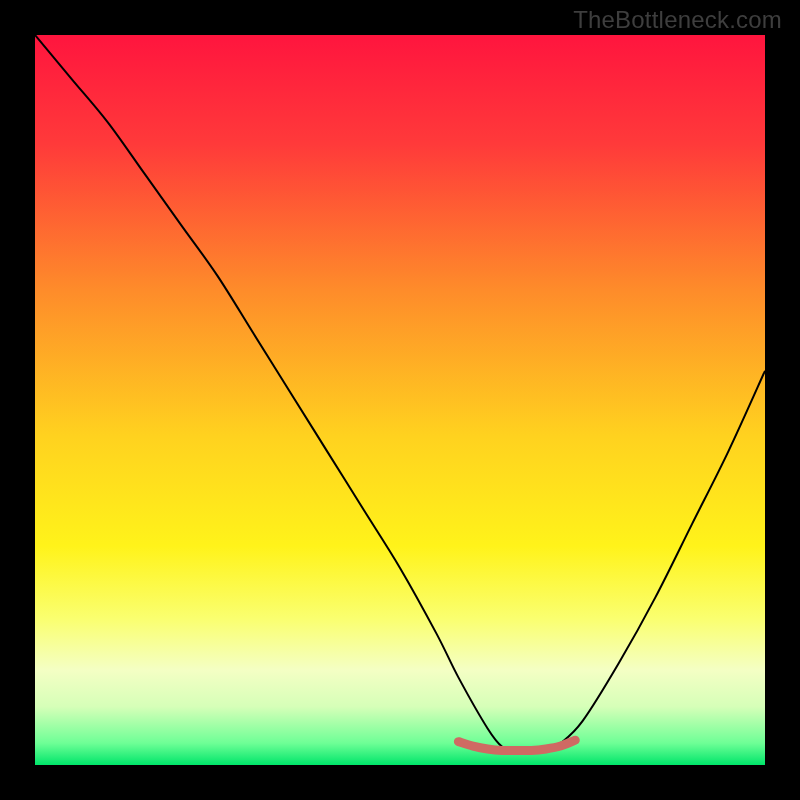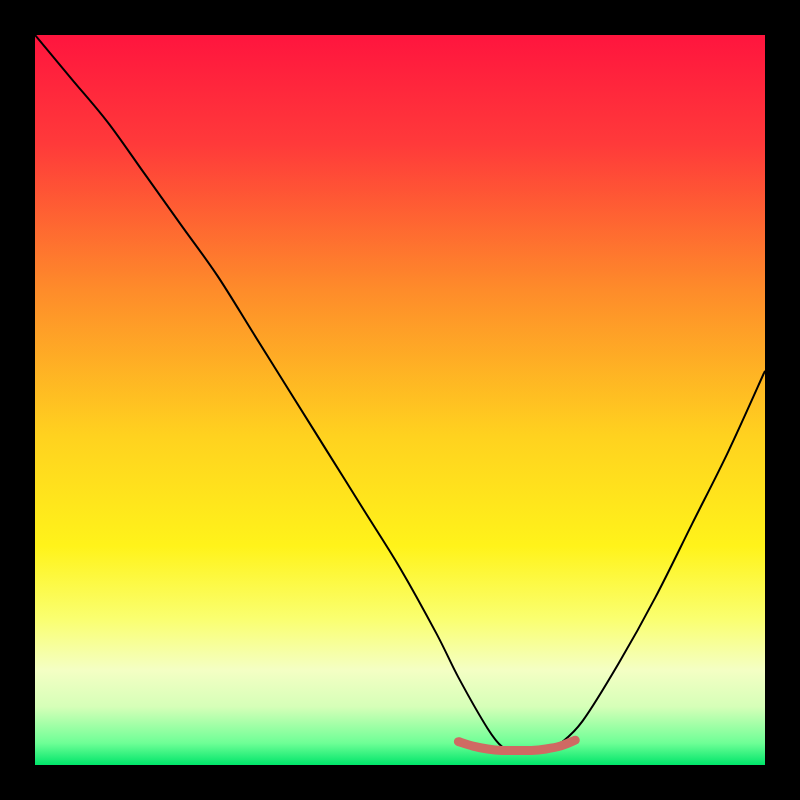--- a/index.html
+++ b/index.html
@@ -35,20 +35,21 @@
     letter-spacing: 0.2px;
     z-index: 20;
     user-select: none;
   }
   svg { display: block; }
 </style>
 </head>
 <body>
 
 <div class="outer">
+  <div class="watermark">TheBottleneck.com</div>
 
   <div class="plot-area">
     <svg id="chart-svg" width="730" height="730" viewBox="0 0 730 730" preserveAspectRatio="none">
       <defs>
         <linearGradient id="bg-grad" x1="0" y1="0" x2="0" y2="1">
             <stop offset="0%" stop-color="#ff153e"></stop>
             <stop offset="15%" stop-color="#ff3a3a"></stop>
             <stop offset="35%" stop-color="#fe8c2a"></stop>
             <stop offset="55.00000000000001%" stop-color="#ffd21f"></stop>
             <stop offset="70%" stop-color="#fff31a"></stop>

